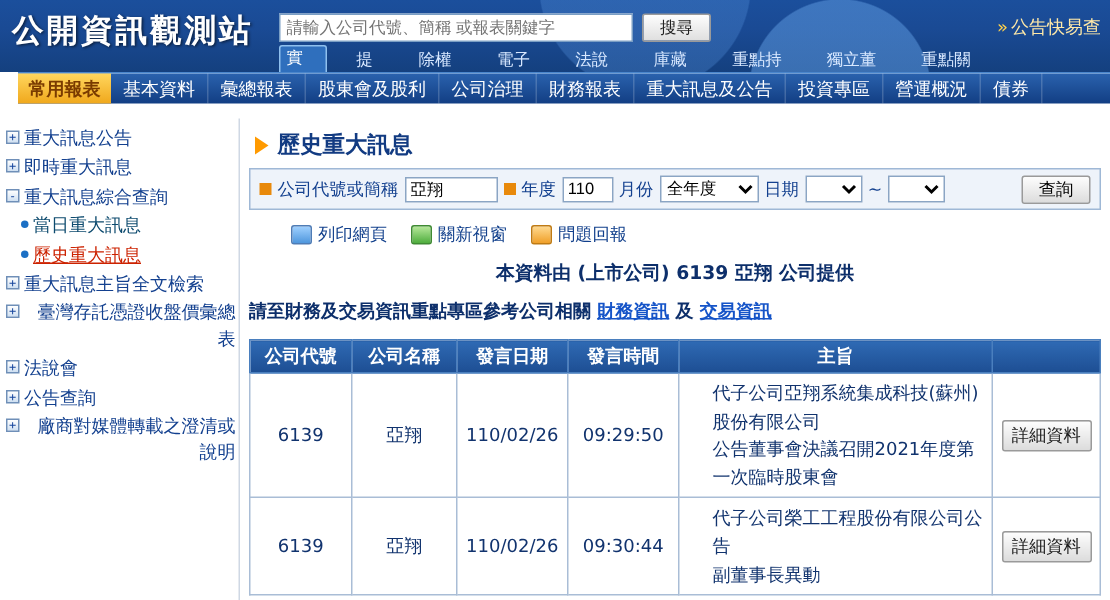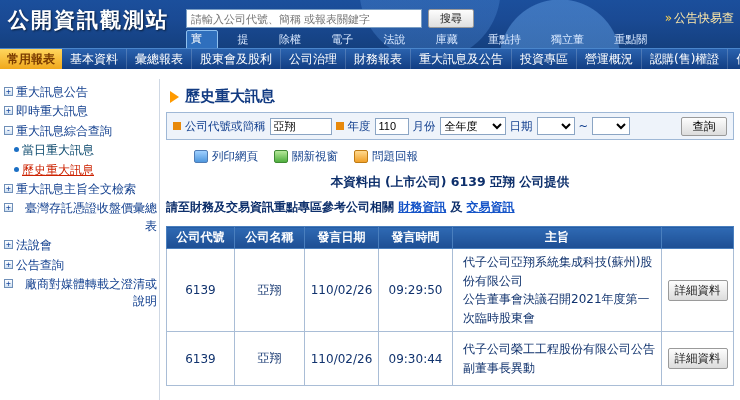--- a/index.html
+++ b/index.html
@@ -83,20 +83,21 @@
     border-radius: 2px;
     font-size: 11px;
   }
 
   
   .navbar {
     height: 21px;
     background: linear-gradient(180deg,#2a62ae,#123e83);
     display: flex; align-items: stretch;
     border-top: 1px solid #4a86cc;
+    margin-left: 12px;
   }
   .nav-first {
     background: linear-gradient(180deg,#ffd65e,#f0a81c);
     color: #7a3b00;
     font-size: 12px;
     padding: 0 7px;
     display: flex; align-items: center;
     font-weight: bold;
     white-space: nowrap;
     font-family: "DejaVu Sans", sans-serif;
@@ -284,21 +285,21 @@
   table.result td {
     border: 1px solid #a9bdd6;
     text-align: center;
     color: #11336e;
     padding: 4px 2px;
     height: 54px;
     vertical-align: middle;
   }
   table.result td.subject {
     text-align: left;
-    padding-left: 10px;
+    padding-left: 22px;
     line-height: 1.55;
   }
   .btn-detail {
     font-size: 11.5px;
     background: linear-gradient(180deg,#fdfdfd,#dcdcdc);
     border: 1px solid #9a9a9a;
     border-radius: 2px;
     padding: 2px 6px;
     cursor: pointer;
     color: #1a1a1a;
@@ -342,21 +343,20 @@
   <div class="navbar">
     <div class="nav-first">常用報表</div>
     <div class="nav-item">基本資料</div>
     <div class="nav-item">彙總報表</div>
     <div class="nav-item">股東會及股利</div>
     <div class="nav-item">公司治理</div>
     <div class="nav-item">財務報表</div>
     <div class="nav-item">重大訊息及公告</div>
     <div class="nav-item">投資專區</div>
     <div class="nav-item">營運概況</div>
-    <div class="nav-item">認購(售)權證</div>
     <div class="nav-item">債券</div>
 
   </div>
 
   <div class="body">
 
     <div class="sidebar">
       <div class="side-item">
         <span class="bullet">+</span>
         <span class="lbl">重大訊息公告</span>

